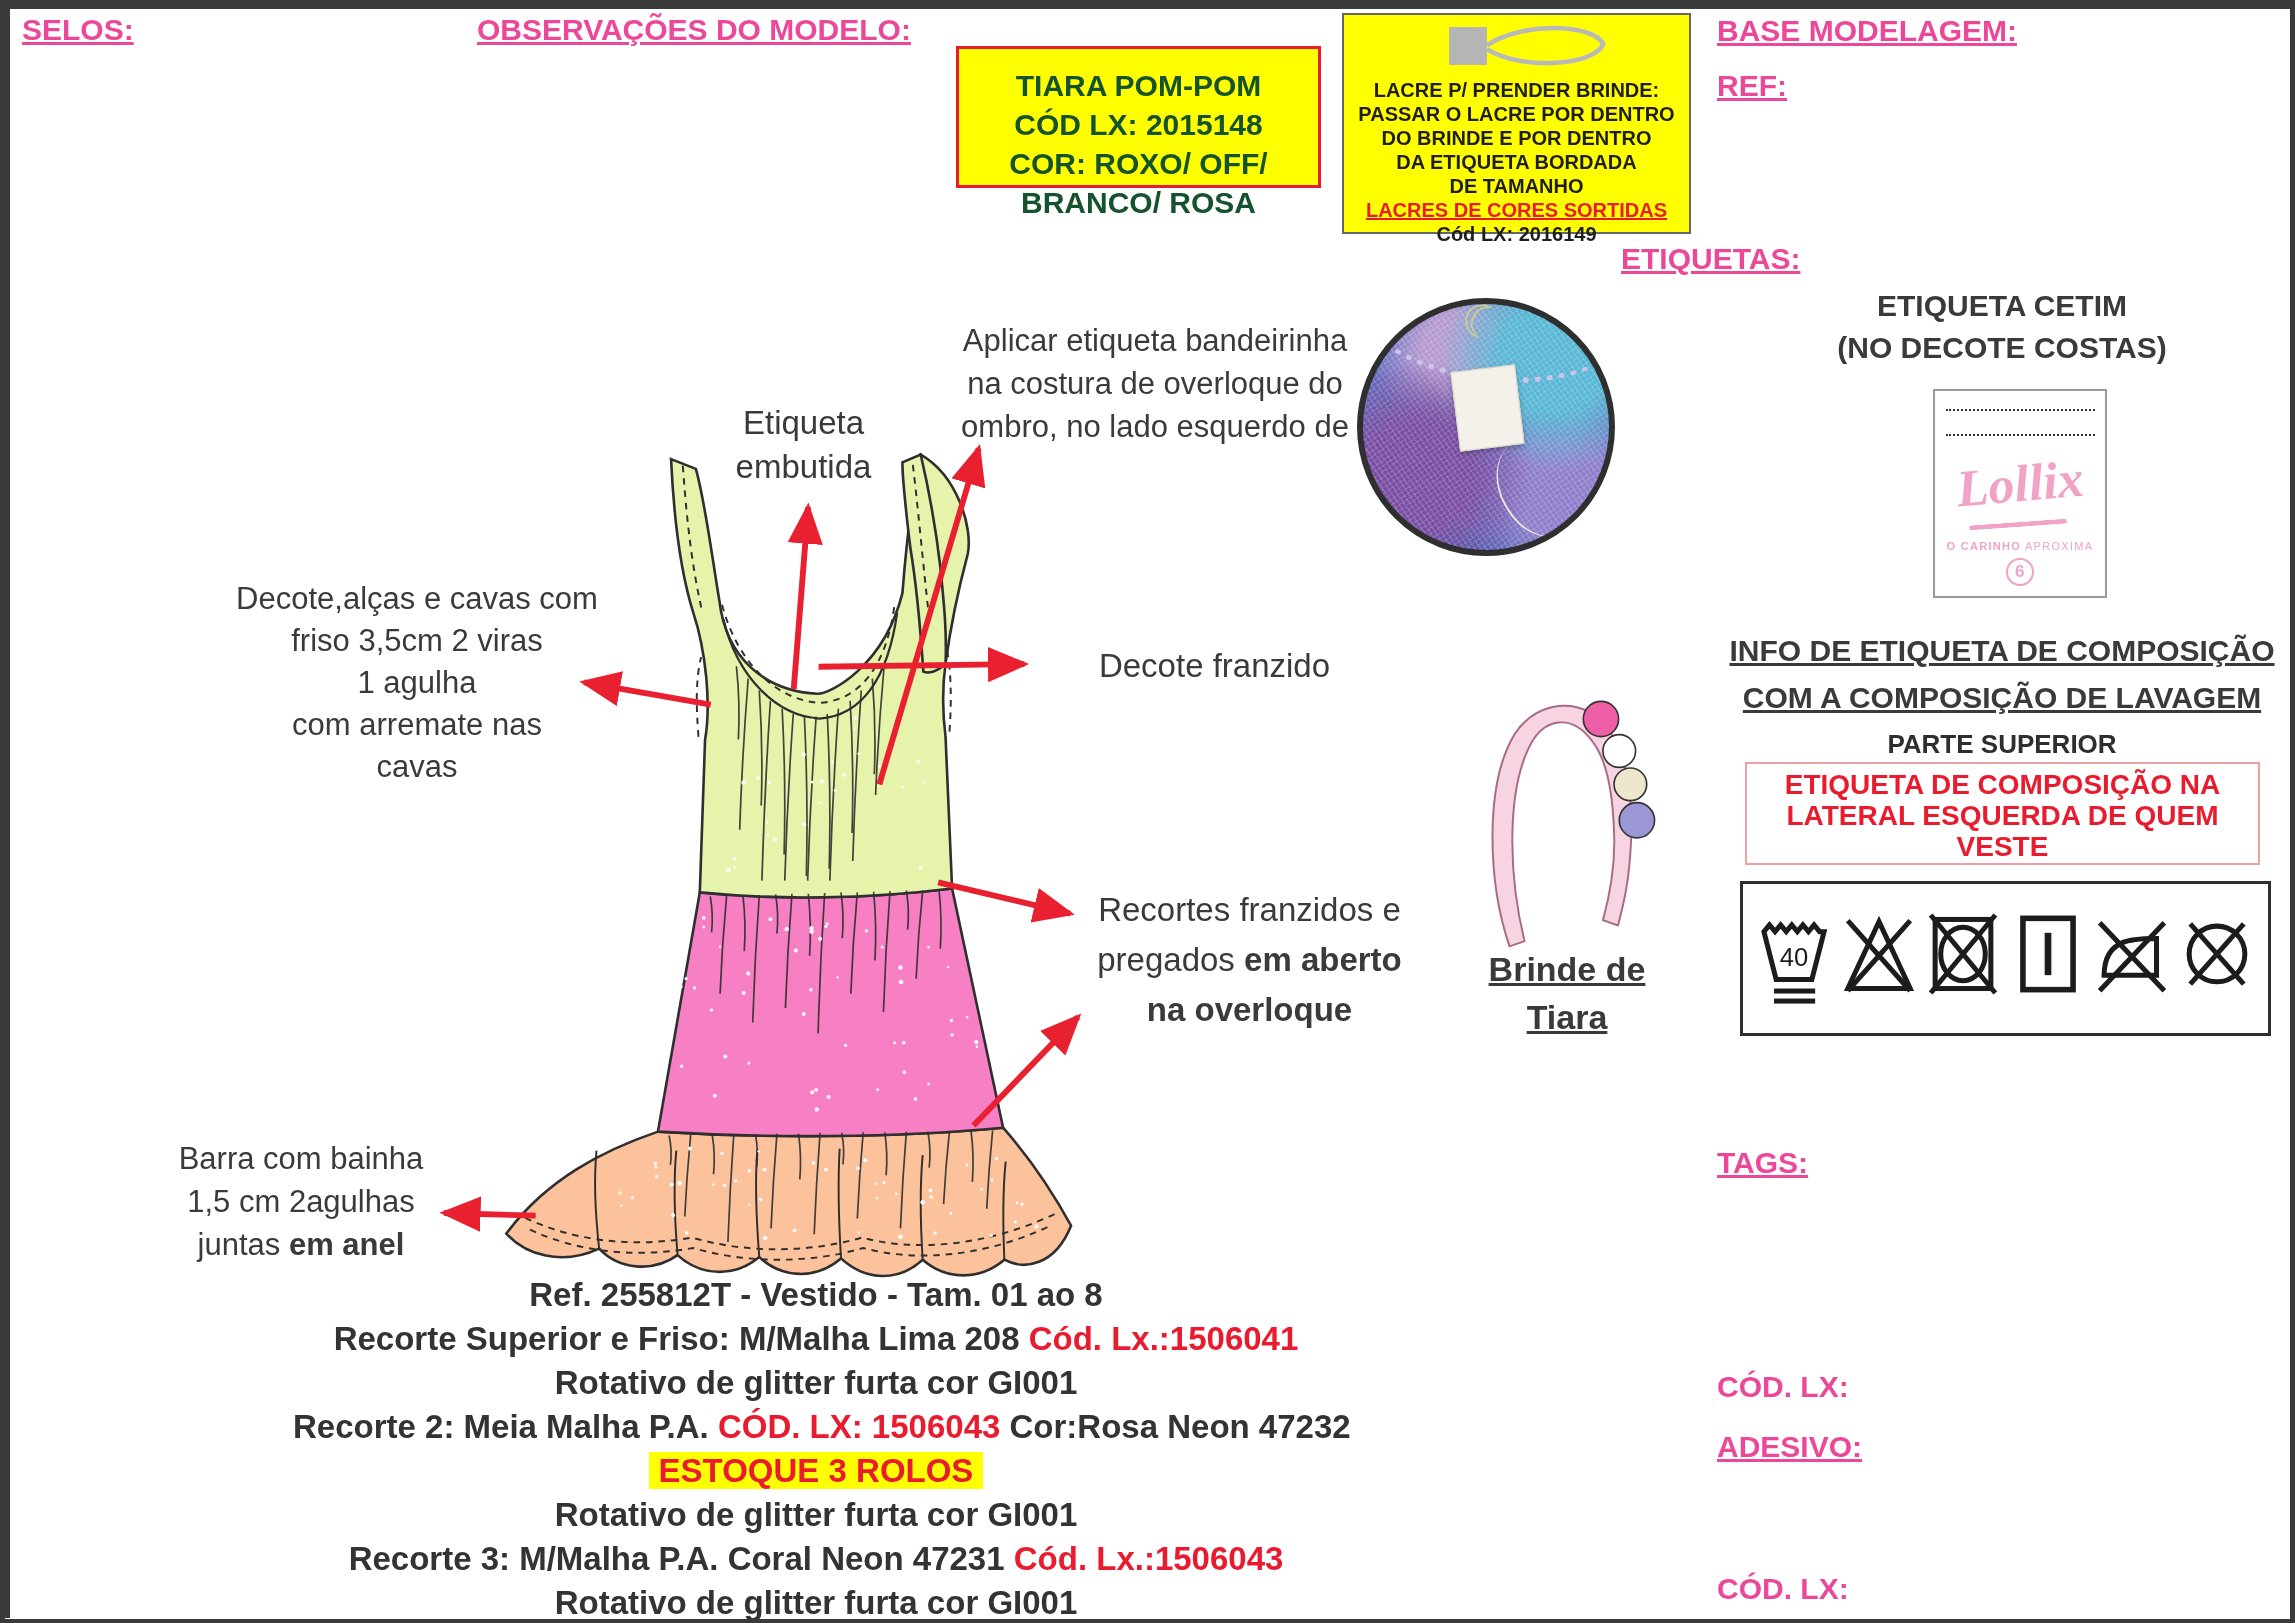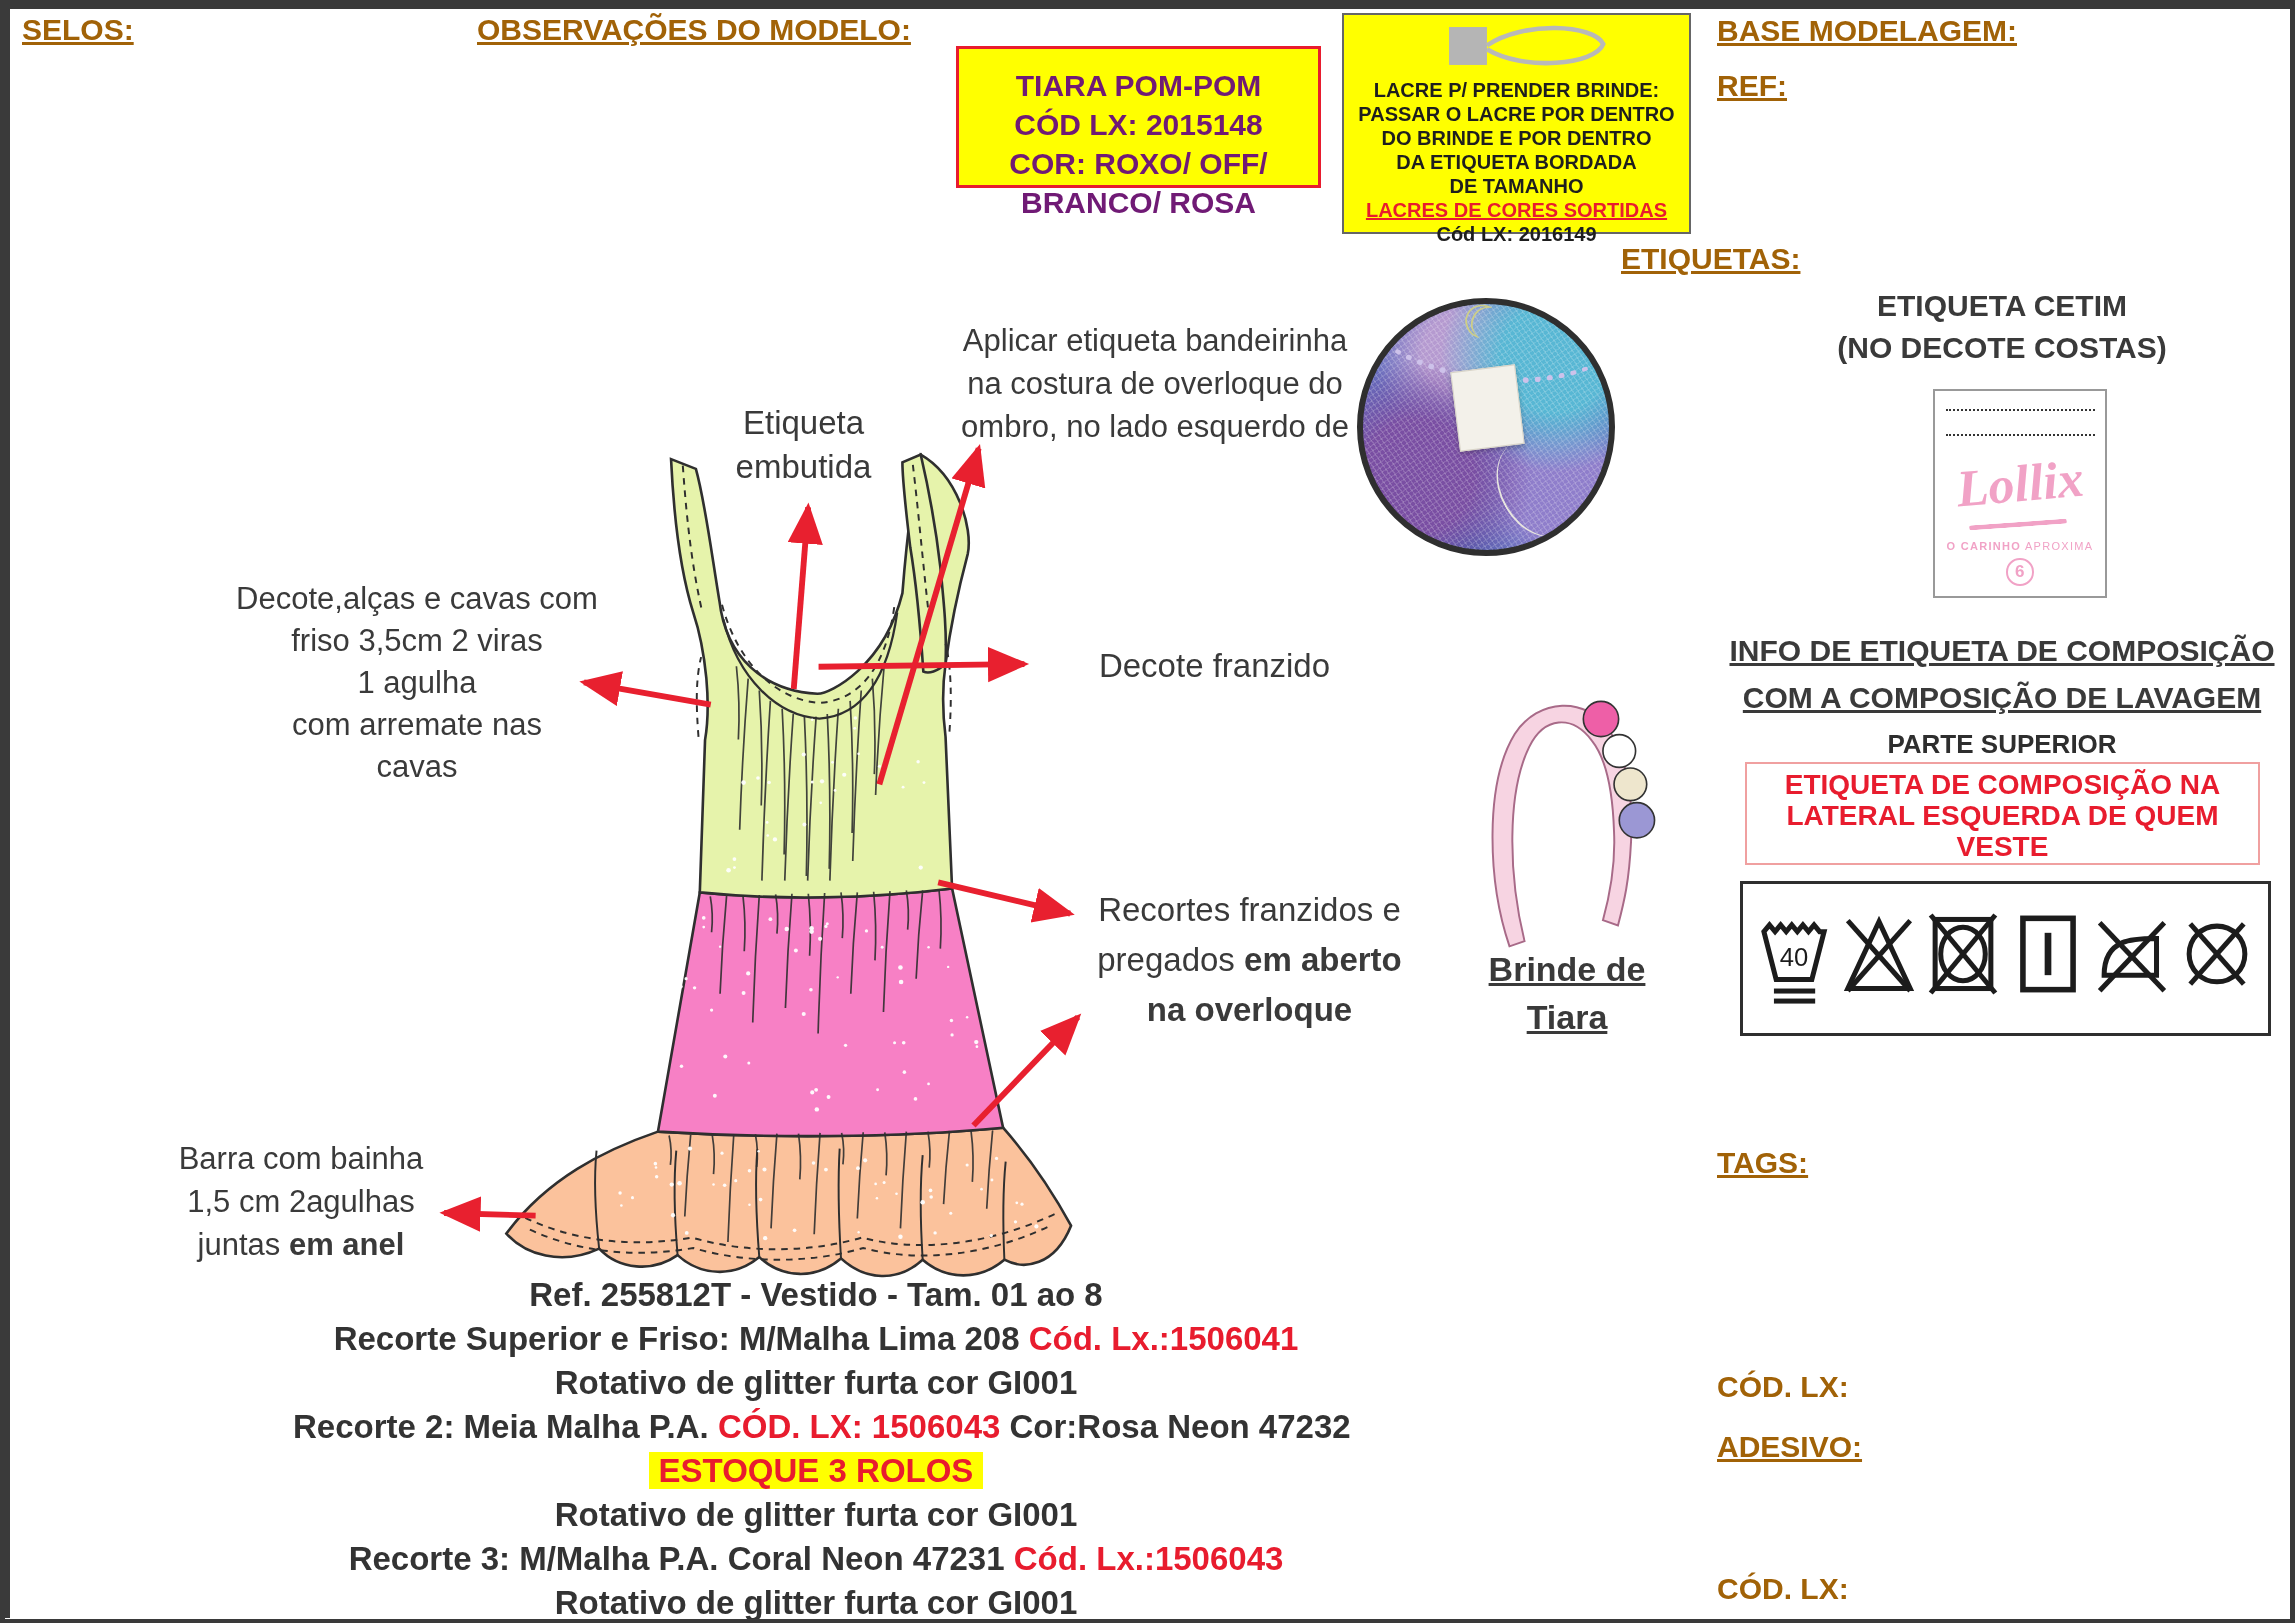--- a/index.html
+++ b/index.html
@@ -1,21 +1,21 @@
 <!DOCTYPE html>
 <html style="font-size:10.5px"><head>
 <meta charset="utf-8">
 <style>
   html,body{margin:0;padding:0;background:#fff;}
   #sheet{position:relative;width:2295px;height:1624px;background:#fff;
          font-family:"Liberation Sans",sans-serif;color:#2e2e2e;overflow:hidden;
          border:5.2px solid #3a3a3a;box-sizing:border-box;}
   .line{position:absolute;background:#3a3a3a;}
   .red{color:#e81c2e;}
-  .hdr{position:absolute;font-weight:bold;color:#a16207;font-size:30px;text-decoration:underline;white-space:nowrap;}
+  .hdr{position:absolute;font-weight:bold;color:#ec4899;font-size:30px;text-decoration:underline;white-space:nowrap;}
   .ann{position:absolute;text-align:center;color:#3a3a3a;}
   .b{font-weight:bold;}
   .ybox{position:absolute;background:#ffff00;text-align:center;font-weight:bold;}
   .careicon{display:inline-block;}
   .dotline{position:absolute;border-top:2.6px dotted #333;width:149px;left:11px;}
   .mline{white-space:nowrap;}
 </style>
 </head>
 <body>
 
@@ -24,21 +24,21 @@
   <div class="line" style="left:0;top:349;width:2285px;height:3.9px;"></div>
   <div class="line" style="left:702;top:0;width:3.9px;height:228px;"></div>
   <div class="line" style="left:2597;top:0;width:4.6px;height:1613px;"></div>
   <div class="line" style="left:2597;top:921;width:588px;height:3.9px;"></div>
   <div class="line" style="left:2597;top:1727;width:588px;height:3.9px;"></div>
   <div class="line" style="left:2597;top:2161;width:588px;height:3.9px;"></div>
 
   <div class="hdr" style="left:17px;top:7.8px;">SELOS:</div>
   <div class="hdr" style="left:472px;top:7.8px;">OBSERVAÇÕES DO MODELO:</div>
 
-  <div class="ybox" style="left:951px;top:41px;width:365px;height:142px;border:3.3px solid #e81c2e;box-sizing:border-box;padding-top:17px;font-size:30px;line-height:39px;color:#701a75;">
+  <div class="ybox" style="left:951px;top:41px;width:365px;height:142px;border:3.3px solid #e81c2e;box-sizing:border-box;padding-top:17px;font-size:30px;line-height:39px;color:#14532d;">
     <div>TIARA POM-POM</div>
     <div>CÓD LX: 2015148</div>
     <div>COR: ROXO/ OFF/</div>
     <div>BRANCO/ ROSA</div>
   </div>
 
   <div class="ybox" style="left:1337px;top:7.8px;width:349px;height:221px;border:2px solid #666;box-sizing:border-box;font-size:20px;line-height:24px;color:#1e1e1e;">
     <svg width="196" height="54" viewBox="0 0 300 82" style="margin-top:3.9px;">
       <rect x="46" y="12" width="58" height="58" fill="#b5b5b5"></rect>
       <path d="M104 40 C160 2 268 8 282 38 C270 70 160 80 104 46" fill="none" stroke="#b9b9b9" stroke-width="7"></path>

